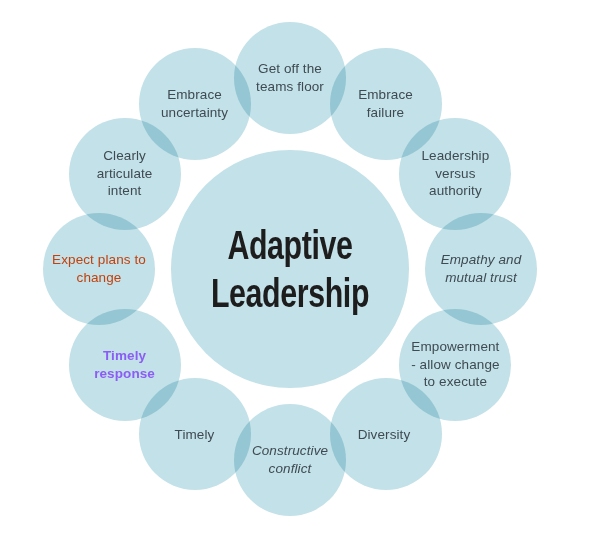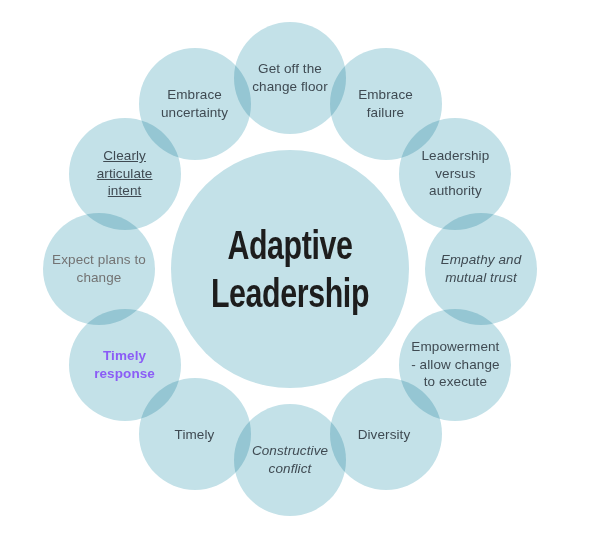--- a/index.html
+++ b/index.html
@@ -69,38 +69,38 @@
       <div class="circle" style="left: 138.5px; top: 378.411px; width: 112px; height: 112px; background: rgb(195, 225, 232);"></div>
       <div class="circle" style="left: 68.5891px; top: 308.5px; width: 112px; height: 112px; background: rgb(195, 225, 232);"></div>
       <div class="circle" style="left: 43px; top: 213px; width: 112px; height: 112px; background: rgb(195, 225, 232);"></div>
       <div class="circle" style="left: 68.5891px; top: 117.5px; width: 112px; height: 112px; background: rgb(195, 225, 232);"></div>
       <div class="circle" style="left: 138.5px; top: 47.5891px; width: 112px; height: 112px; background: rgb(195, 225, 232);"></div>
     </div>
   <div class="labels-layer">
     <div class="label center-label" id="center-label" style="left: 171px; top: 150px; width: 238px; height: 238px; color: rgb(29, 29, 29);">Adaptive
 Leadership</div>
   <div class="label" style="left: 234px; top: 22px; width: 112px; height: 112px; color: rgb(63, 74, 82);">Get off the
-change floor</div>
+teams floor</div>
       <div class="label" style="left: 329.5px; top: 47.5891px; width: 112px; height: 112px; color: rgb(63, 74, 82);">Embrace
 failure</div>
       <div class="label" style="left: 399.411px; top: 117.5px; width: 112px; height: 112px; color: rgb(63, 74, 82);">Leadership
 versus
 authority</div>
       <div class="label" style="left: 425px; top: 213px; width: 112px; height: 112px; color: rgb(63, 74, 82); font-style: italic;">Empathy and
 mutual trust</div>
       <div class="label" style="left: 399.411px; top: 308.5px; width: 112px; height: 112px; color: rgb(63, 74, 82);">Empowerment
 - allow change
 to execute</div>
       <div class="label" style="left: 328px; top: 378.411px; width: 112px; height: 112px; color: rgb(63, 74, 82);">Diversity</div>
       <div class="label" style="left: 234px; top: 404px; width: 112px; height: 112px; color: rgb(63, 74, 82); font-style: italic;">Constructive
 conflict</div>
       <div class="label" style="left: 138.5px; top: 378.411px; width: 112px; height: 112px; color: rgb(63, 74, 82);">Timely</div>
       <div class="label" style="left: 68.5891px; top: 308.5px; width: 112px; height: 112px; color: #8b5cf6; font-weight: bold;">Timely
 response</div>
-      <div class="label" style="left: 43px; top: 213px; width: 112px; height: 112px; color: #737373;">Expect plans to
+      <div class="label" style="left: 43px; top: 213px; width: 112px; height: 112px; color: #c2410c;">Expect plans to
 change</div>
-      <div class="label" style="left: 68.5891px; top: 117.5px; width: 112px; height: 112px; color: rgb(63, 74, 82); text-decoration: underline;">Clearly
+      <div class="label" style="left: 68.5891px; top: 117.5px; width: 112px; height: 112px; color: rgb(63, 74, 82);">Clearly
 articulate
 intent</div>
       <div class="label" style="left: 138.5px; top: 47.5891px; width: 112px; height: 112px; color: rgb(63, 74, 82);">Embrace
 uncertainty</div>
     </div>
 </div>
 
 </body></html>

